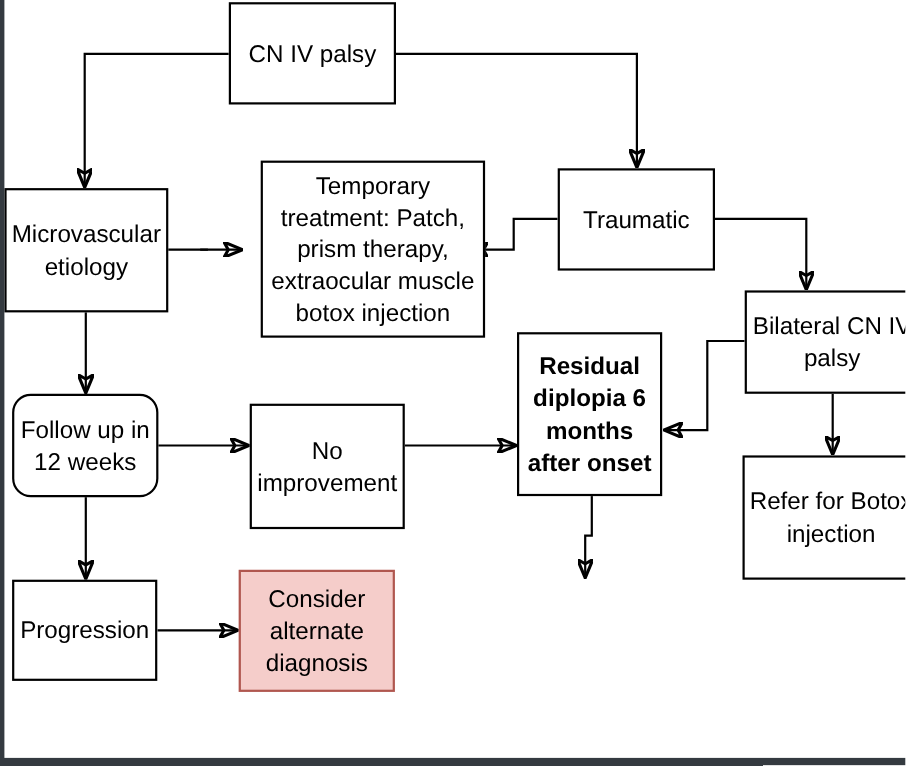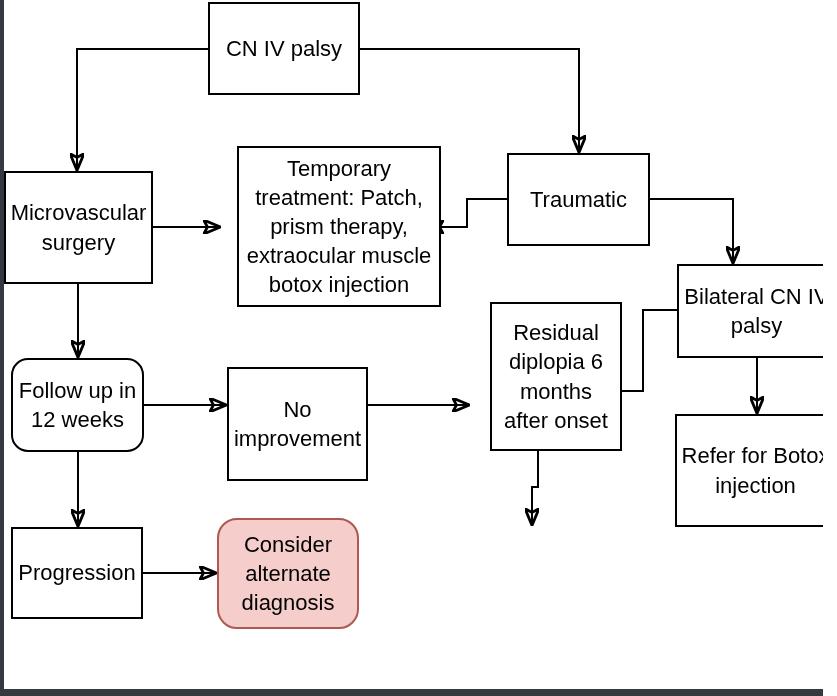--- a/index.html
+++ b/index.html
@@ -41,21 +41,20 @@
     color: #000000;
   }
   .node .node-label {
     white-space: pre-line;
     display: block;
     width: 100%;
   }
   .node.highlight {
     background: var(--highlight-fill, #f5cdca);
     border-color: var(--highlight-border, #b0574f);
-    border-radius: 20px;
   }
   .frame-left {
     position: absolute;
     left: 0; top: 0;
     width: 4px; height: 696px;
     background: var(--frame, #343a40);
     z-index: 3;
   }
   .frame-bottom {
     position: absolute;
@@ -90,37 +89,37 @@
     <path d="M78 452 V525" marker-end="url(#arrowhead)"></path>
     <path d="M143 573 H215" marker-end="url(#arrowhead)"></path>
     <path d="M538 451 V487 H532 V524" marker-end="url(#arrowhead)"></path>
   </svg>
 
   <div class="node" style="left:208px; top:2px;   width:152px; height:93px;">
       <span class="node-label">CN IV palsy</span>
     </div>
   <div class="node" style="left:4px;   top:171px; width:149px; height:113px;">
       <span class="node-label">Microvascular
-surgery</span>
+etiology</span>
     </div>
   <div class="node" style="left:221px; top:146px; width:204px; height:161px;margin-left:16px;">
       <span class="node-label">Temporary
 treatment: Patch,
 prism therapy,
 extraocular muscle
 botox injection</span>
     </div>
   <div class="node" style="left:507px; top:153px; width:143px; height:93px;">
       <span class="node-label">Traumatic</span>
     </div>
   <div class="node" style="left:677px; top:264px; width:159px; height:94px;">
       <span class="node-label">Bilateral CN IV
 palsy</span>
     </div>
-  <div class="node" style="left:490px; top:302px; width:132px; height:149px;">
+  <div class="node" style="left:470px; top:302px; width:132px; height:149px;font-weight:bold;">
       <span class="node-label">Residual
 diplopia 6
 months
 after onset</span>
     </div>
   <div class="node" style="left:675px; top:414px; width:161px; height:113px;">
       <span class="node-label">Refer for Botox
 injection</span>
     </div>
   <div class="node" style="left:11px;  top:358px; width:133px; height:94px;border-radius:17px;">

